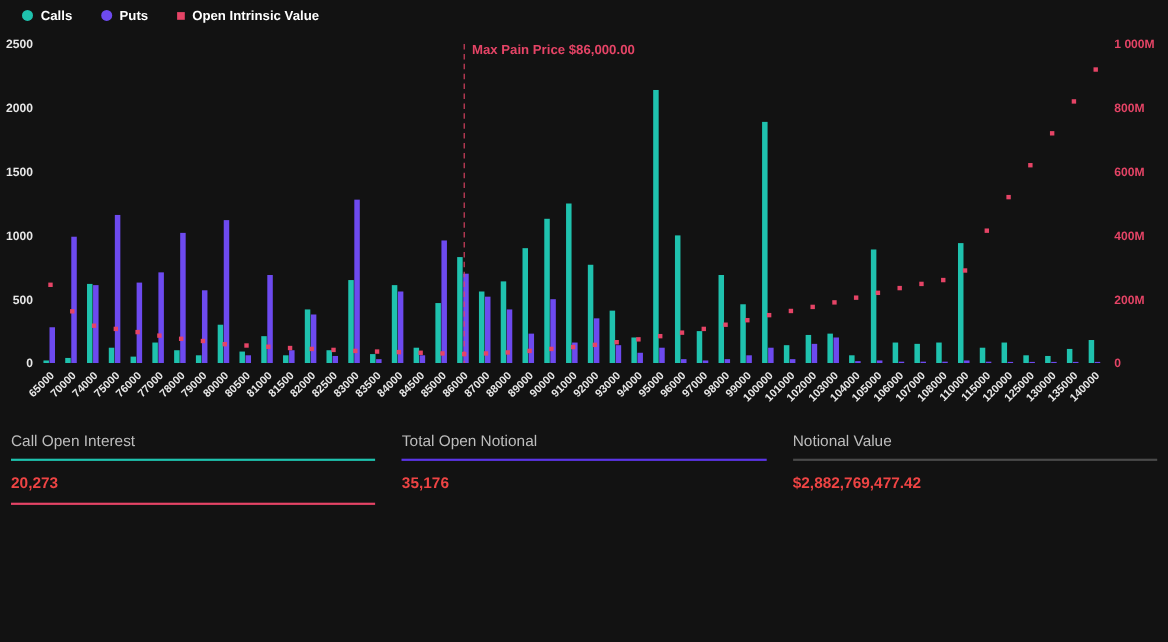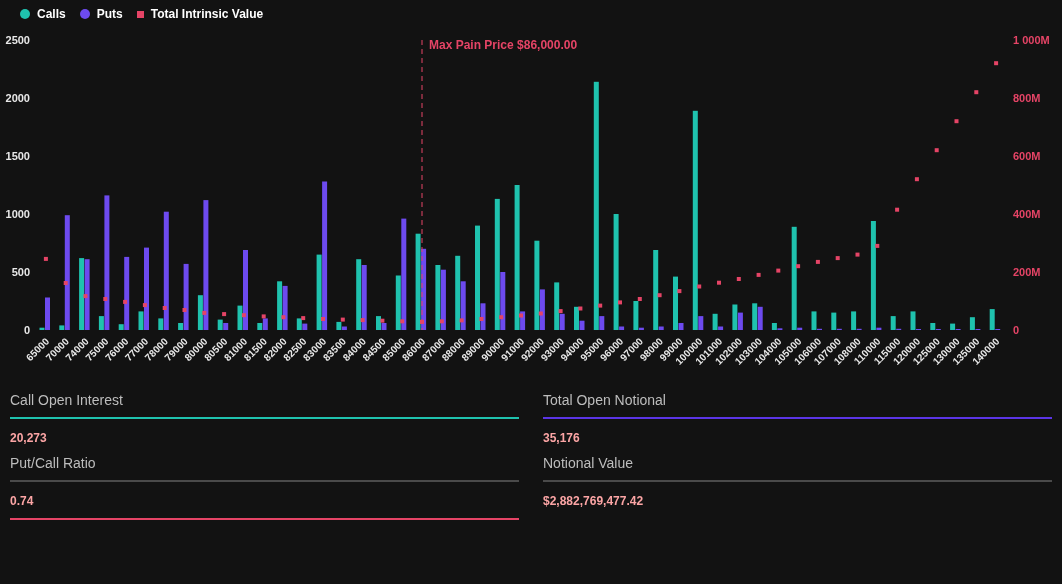--- a/index.html
+++ b/index.html
@@ -16,21 +16,21 @@
     position: relative;
     width: 1062px;
     height: 380px;
   }
   .legend {
     position: absolute;
     top: 7px;
     left: 20px;
     display: flex;
     align-items: center;
-    gap: 14px;
+    gap: 26px;
     z-index: 2;
   }
   .legend-item {
     display: flex;
     align-items: center;
     gap: 7px;
     cursor: pointer;
     font-size: 12px;
     font-weight: bold;
     color: #ffffff;
@@ -43,57 +43,57 @@
   .marker-square {
     width: 7px; height: 7px;
     display: inline-block;
   }
   svg { display: block; }
   svg text {
     font-family: "Liberation Sans", "DejaVu Sans", sans-serif;
   }
   .stats {
     display: grid;
-    grid-template-columns: 1fr 1fr;
+    grid-template-columns: 1fr 1fr 1fr;
     column-gap: 24px;
     padding: 2px 10px 0 10px;
   }
   .stat-cell { padding-top: 10px; }
   .stat-label {
     font-size: 14px;
     color: #bdbdbd;
     margin-bottom: 9px;
   }
   .stat-line {
     height: 2px;
     background: #444;
     margin-bottom: 12px;
   }
   .stat-value {
-    font-size: 12px;
+    font-size: 14px;
     font-weight: bold;
-    color: #fca5a5;
+    color: #ef4444;
   }
 </style>
 </head>
 <body>
 
 <div class="chart-section">
   <div class="legend">
     <div class="legend-item">
       <span class="marker-dot" id="legend-calls-dot" style="background: rgb(31, 194, 174);"></span>
       <span>Calls</span>
     </div>
     <div class="legend-item">
       <span class="marker-dot" id="legend-puts-dot" style="background: rgb(109, 74, 239);"></span>
       <span>Puts</span>
     </div>
     <div class="legend-item">
       <span class="marker-square" id="legend-intrinsic-square" style="background: rgb(229, 68, 102);"></span>
-      <span>Total Intrinsic Value</span>
+      <span>Open Intrinsic Value</span>
     </div>
   </div>
   <svg id="chart" width="1062" height="380">
       <g>
         <text x="30" y="334" text-anchor="end" font-size="11" font-weight="600" fill="#e8e8e8">0</text>
         <text x="30" y="276" text-anchor="end" font-size="11" font-weight="600" fill="#e8e8e8">500</text>
         <text x="30" y="218" text-anchor="end" font-size="11" font-weight="600" fill="#e8e8e8">1000</text>
         <text x="30" y="160" text-anchor="end" font-size="11" font-weight="600" fill="#e8e8e8">1500</text>
         <text x="30" y="102" text-anchor="end" font-size="11" font-weight="600" fill="#e8e8e8">2000</text>
         <text x="30" y="44" text-anchor="end" font-size="11" font-weight="600" fill="#e8e8e8">2500</text>
@@ -322,25 +322,20 @@
     <div class="stat-label">Call Open Interest</div>
     <div class="stat-line" style="background: rgb(31, 194, 174);"></div>
     <div class="stat-value">20,273</div>
   </div>
   <div class="stat-cell">
     <div class="stat-label">Total Open Notional</div>
     <div class="stat-line" style="background: rgb(91, 53, 230);"></div>
     <div class="stat-value">35,176</div>
   </div>
   <div class="stat-cell">
-    <div class="stat-label">Put/Call Ratio</div>
-    <div class="stat-line" style="background: rgb(74, 74, 74);"></div>
-    <div class="stat-value">0.74</div>
-  </div>
-  <div class="stat-cell">
     <div class="stat-label">Notional Value</div>
     <div class="stat-line" style="background: rgb(74, 74, 74);"></div>
     <div class="stat-value">$2,882,769,477.42</div>
 
   </div>
   <div class="stat-cell">
     <div class="stat-line" style="background: rgb(229, 68, 102);"></div>
 
   </div>
 </div>

